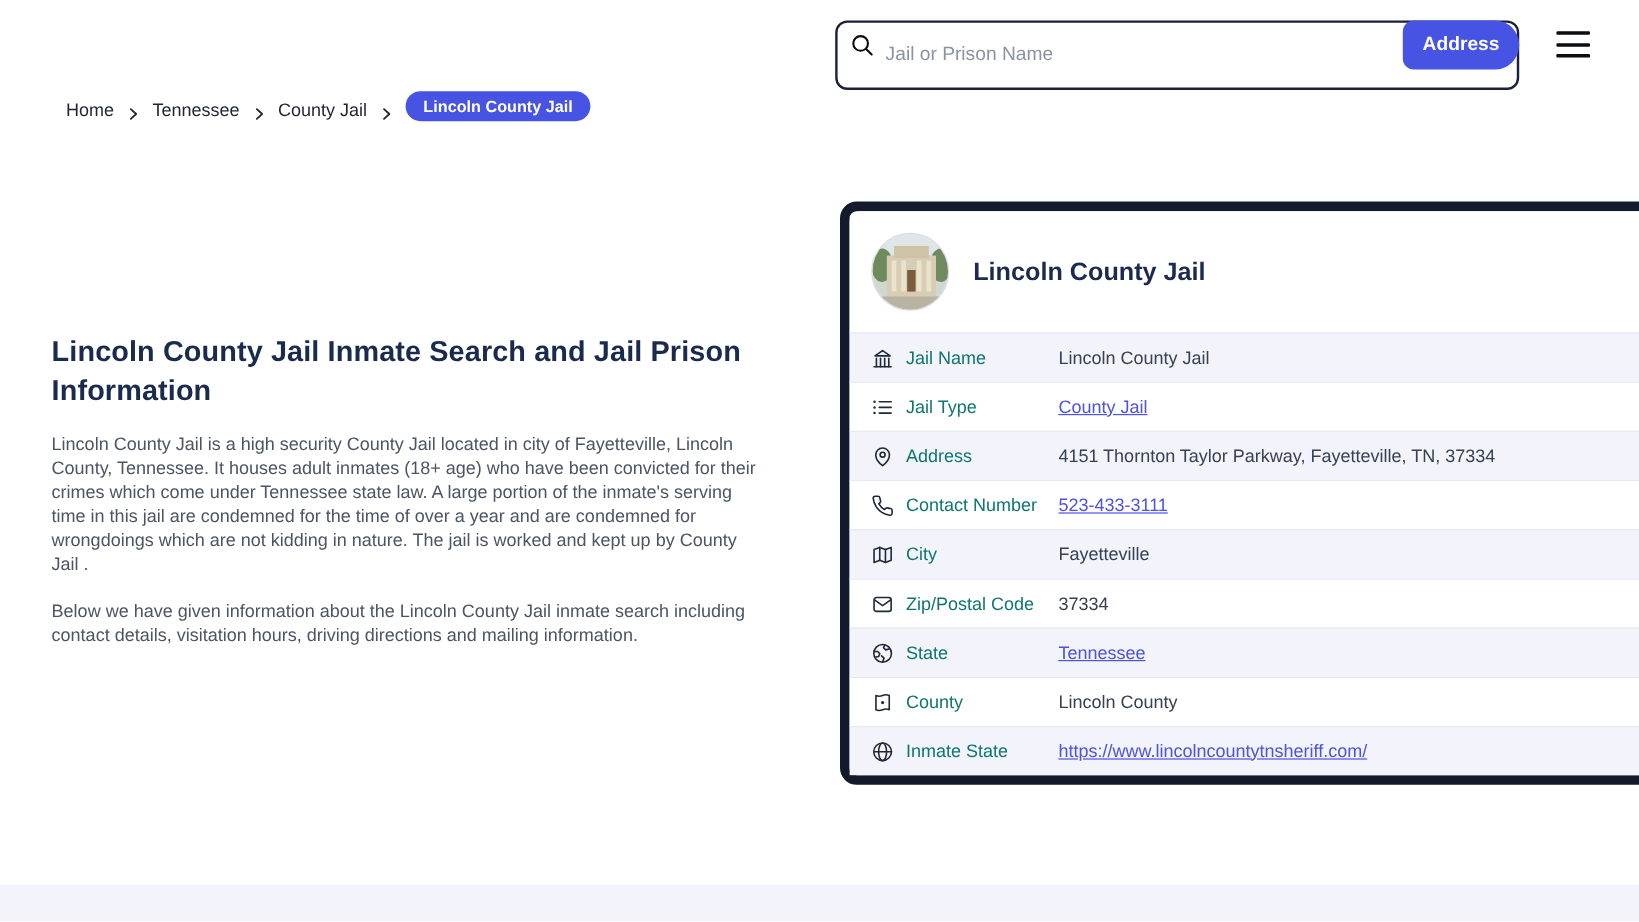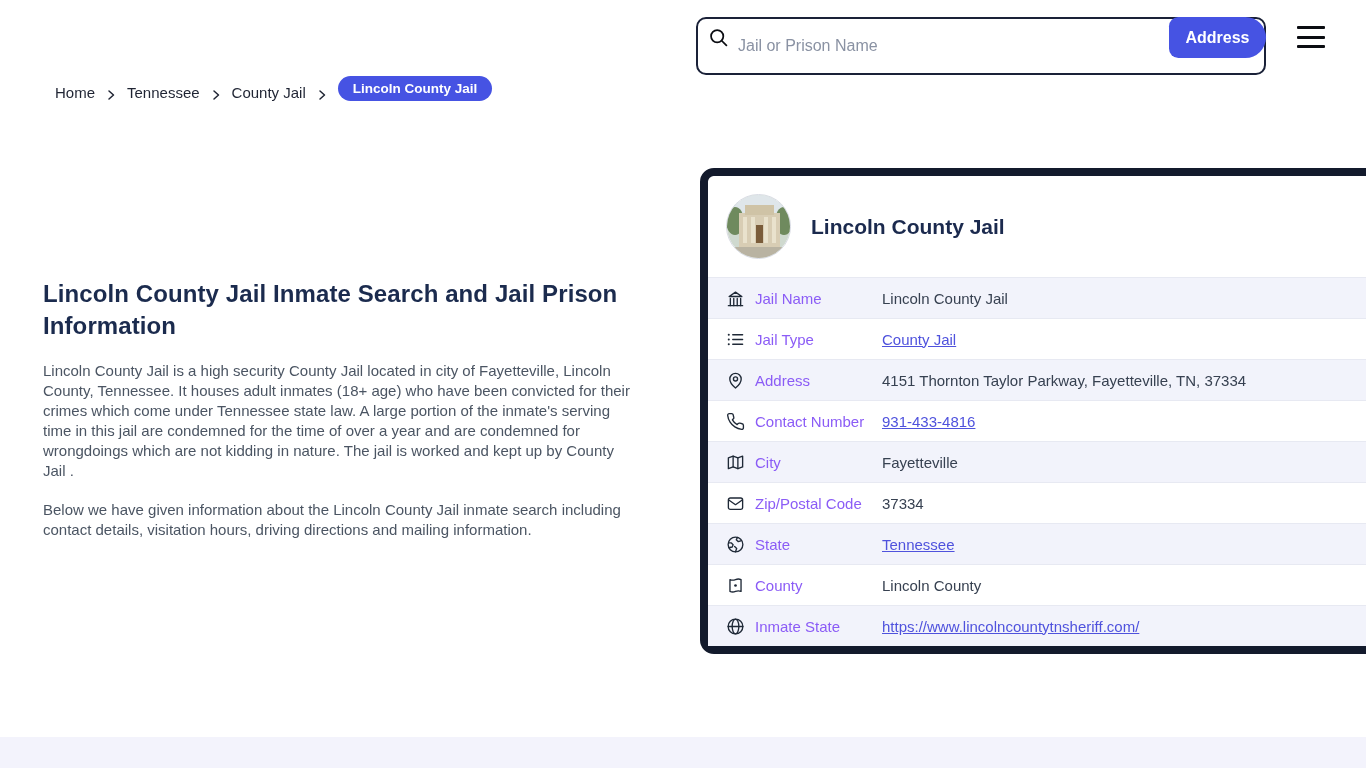--- a/index.html
+++ b/index.html
@@ -44,21 +44,21 @@
                  border-radius:8px 8px 0 0; }
   .card-photo { width:65px; height:65px; border-radius:50%; overflow:hidden; flex:0 0 65px;
                 border:1px solid #d8dbe4; }
   .card-title { margin-left:20px; font-size:21px; font-weight:700; color:#1b2a4e; }
 
   .rows { width:100%; }
   .row { display:flex; align-items:center; height:41px; padding-left:18px; background:#ffffff;
          border-top:1px solid #e7e9f2; }
   .row.alt { background:#f2f3fb; }
   .row-icon { width:19px; height:19px; flex:0 0 19px; display:flex; align-items:center; }
-  .row-label { margin-left:10px; width:127px; font-size:15px; color:#8b5cf6; }
+  .row-label { margin-left:10px; width:127px; font-size:15px; color:#0f766e; }
   .row-value { font-size:15px; color:#374151; white-space:nowrap; }
   a.row-value { color:#4f52dd; text-decoration:underline; cursor:pointer; }
 
   
   .footer-strip { position:absolute; left:0; top:737px; width:1366px; height:31px; background:#f3f3fc; }
 
   svg.icon { stroke:#1f2937; fill:none; stroke-width:1.7; stroke-linecap:round; stroke-linejoin:round; }
 </style>
 </head>
 <body>
@@ -168,21 +168,21 @@
         <span class="row-value">4151 Thornton Taylor Parkway, Fayetteville, TN, 37334</span>
       </div>
 
       <div class="row">
         <span class="row-icon">
           <svg class="icon" width="19" height="19" viewBox="0 0 24 24">
               <path d="M22 16.92v3a2 2 0 0 1-2.18 2 19.79 19.79 0 0 1-8.63-3.07 19.5 19.5 0 0 1-6-6A19.79 19.79 0 0 1 2.12 4.18 2 2 0 0 1 4.11 2h3a2 2 0 0 1 2 1.72c.13.96.36 1.9.7 2.81a2 2 0 0 1-.45 2.11L8.09 9.91a16 16 0 0 0 6 6l1.27-1.27a2 2 0 0 1 2.11-.45c.91.34 1.85.57 2.81.7A2 2 0 0 1 22 16.92Z"></path>
             </svg>
         </span>
         <span class="row-label">Contact Number</span>
-        <a class="row-value">931-433-4816</a>
+        <a class="row-value">523-433-3111</a>
       </div>
 
       <div class="row alt">
         <span class="row-icon">
           <svg class="icon" width="19" height="19" viewBox="0 0 24 24">
               <path d="M9 4 3 6.2v13.6L9 17.6l6 2.2 6-2.2V4l-6 2.2L9 4Z"></path>
               <path d="M9 4v13.6M15 6.2v13.6"></path>
             </svg>
         </span>
         <span class="row-label">City</span>

